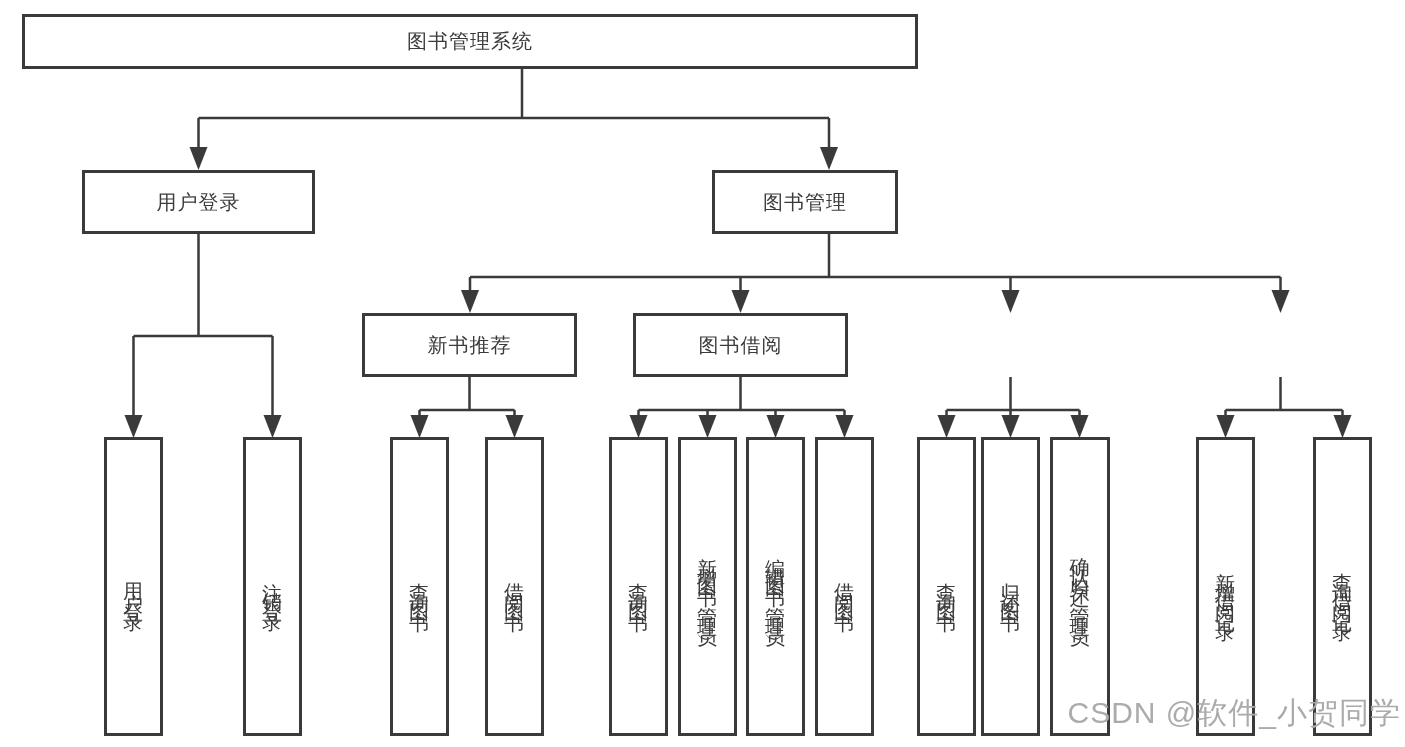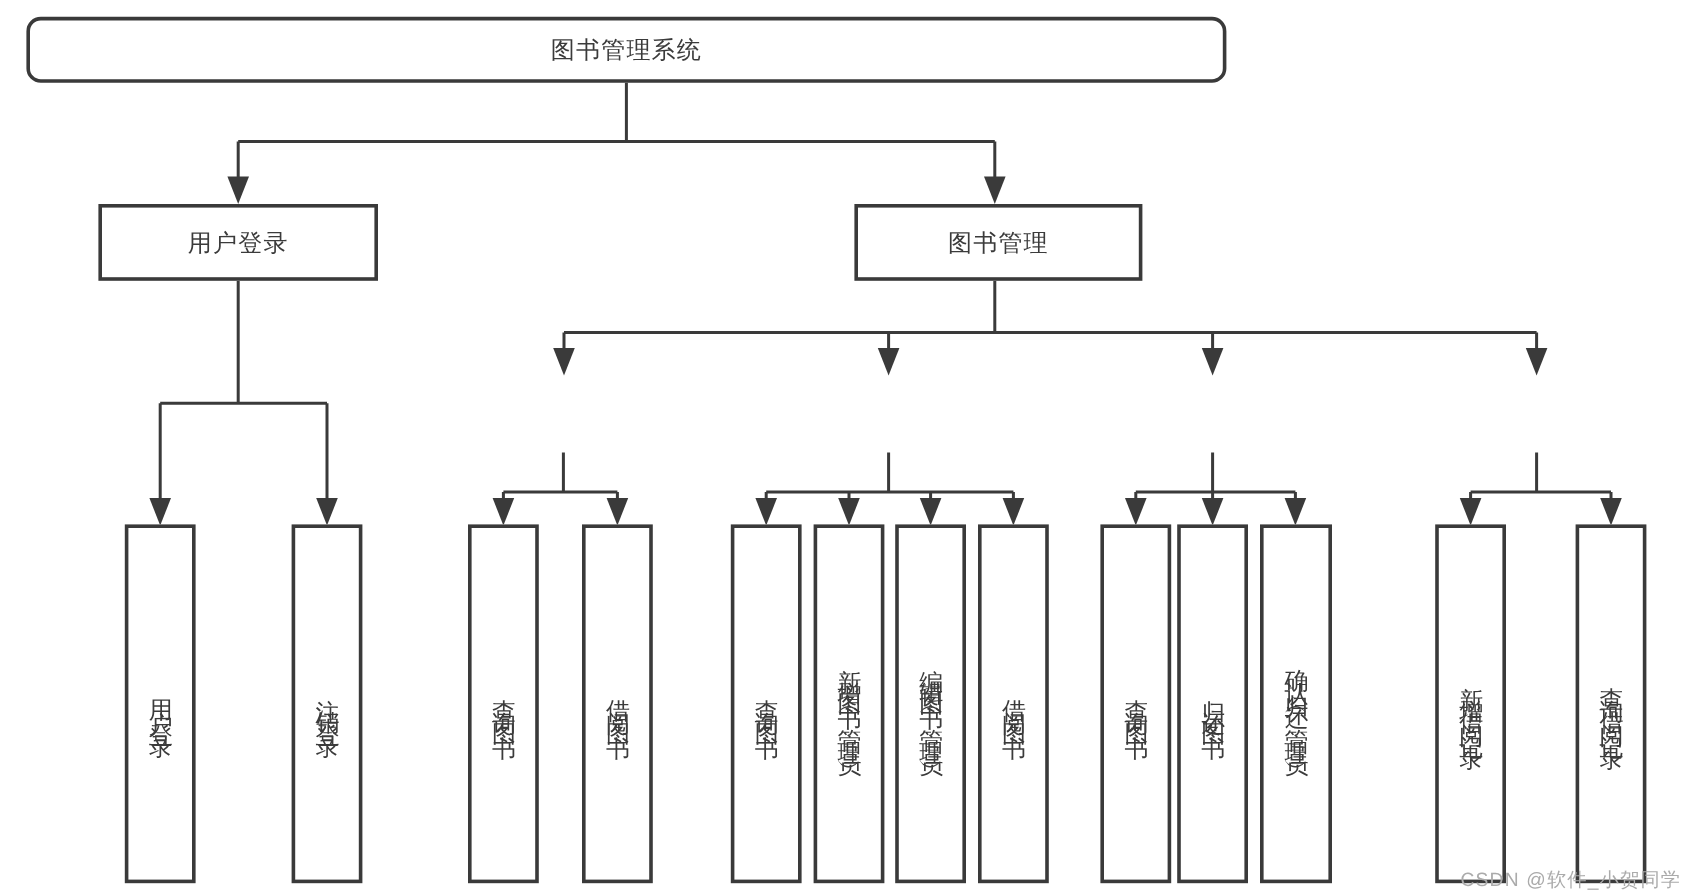--- a/index.html
+++ b/index.html
@@ -44,23 +44,23 @@
     text-orientation: mixed;
     letter-spacing: 10px;
     line-height: 1;
     white-space: nowrap;
   }
   .lvl2 { top: 170px; height: 64px; width: 233px; }
   .lvl3 { top: 313px; height: 64px; width: 215px; }
   .watermark {
     position: absolute;
     right: 4px;
-    bottom: 3px;
+    bottom: 13px;
     color: #ababab;
-    font-size: 16px;
+    font-size: 30px;
     letter-spacing: 1px;
     pointer-events: none;
   }
 </style>
 </head>
 <body>
 
 <div class="stage">
 
   <svg class="wires" viewBox="0 0 1405 747" xmlns="http://www.w3.org/2000/svg">
@@ -103,31 +103,37 @@
 
       <polygon points="937.5,415 955.5,415 946.5,438"></polygon>
       <polygon points="1001.5,415 1019.5,415 1010.5,438"></polygon>
       <polygon points="1070.5,415 1088.5,415 1079.5,438"></polygon>
 
       <polygon points="1216.5,415 1234.5,415 1225.5,438"></polygon>
       <polygon points="1333.5,415 1351.5,415 1342.5,438"></polygon>
     </g>
   </svg>
 
-  <div class="box" style="left:22px; top:14px; width:1000px; height:55px;border-radius:12px;">
+  <div class="box" style="left:22px; top:14px; width:896px; height:55px;">
     <span>图书管理系统</span>
   </div>
 
   <div class="box lvl2" style="left:82px;">
     <span>用户登录</span>
   </div>
-  <div class="box lvl2" style="left:712px; width:240px;">
+  <div class="box lvl2" style="left:712px; width:186px;">
     <span>图书管理</span>
   </div>
 
+  <div class="box lvl3" style="left:362px;">
+    <span>新书推荐</span>
+  </div>
+  <div class="box lvl3" style="left:633px;">
+    <span>图书借阅</span>
+  </div>
 
   <div class="box leaf" style="left:104px;">
     <span class="vtext">用户登录</span>
   </div>
   <div class="box leaf" style="left:243px;">
     <span class="vtext">注销登录</span>
   </div>
 
   <div class="box leaf" style="left:390px;">
     <span class="vtext">查询图书</span>

